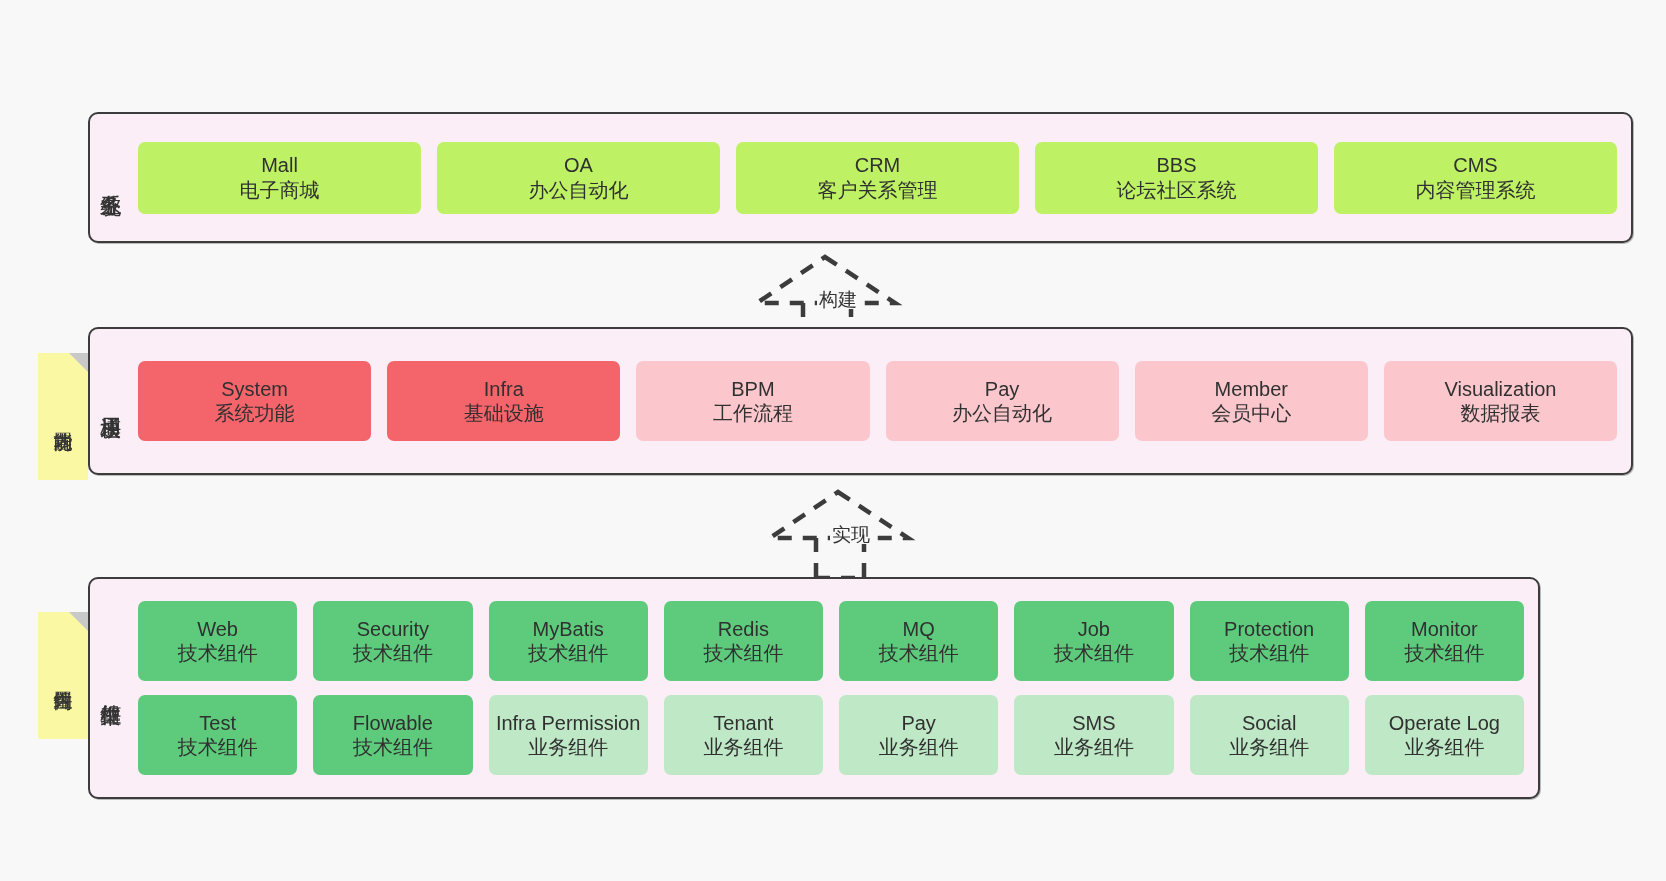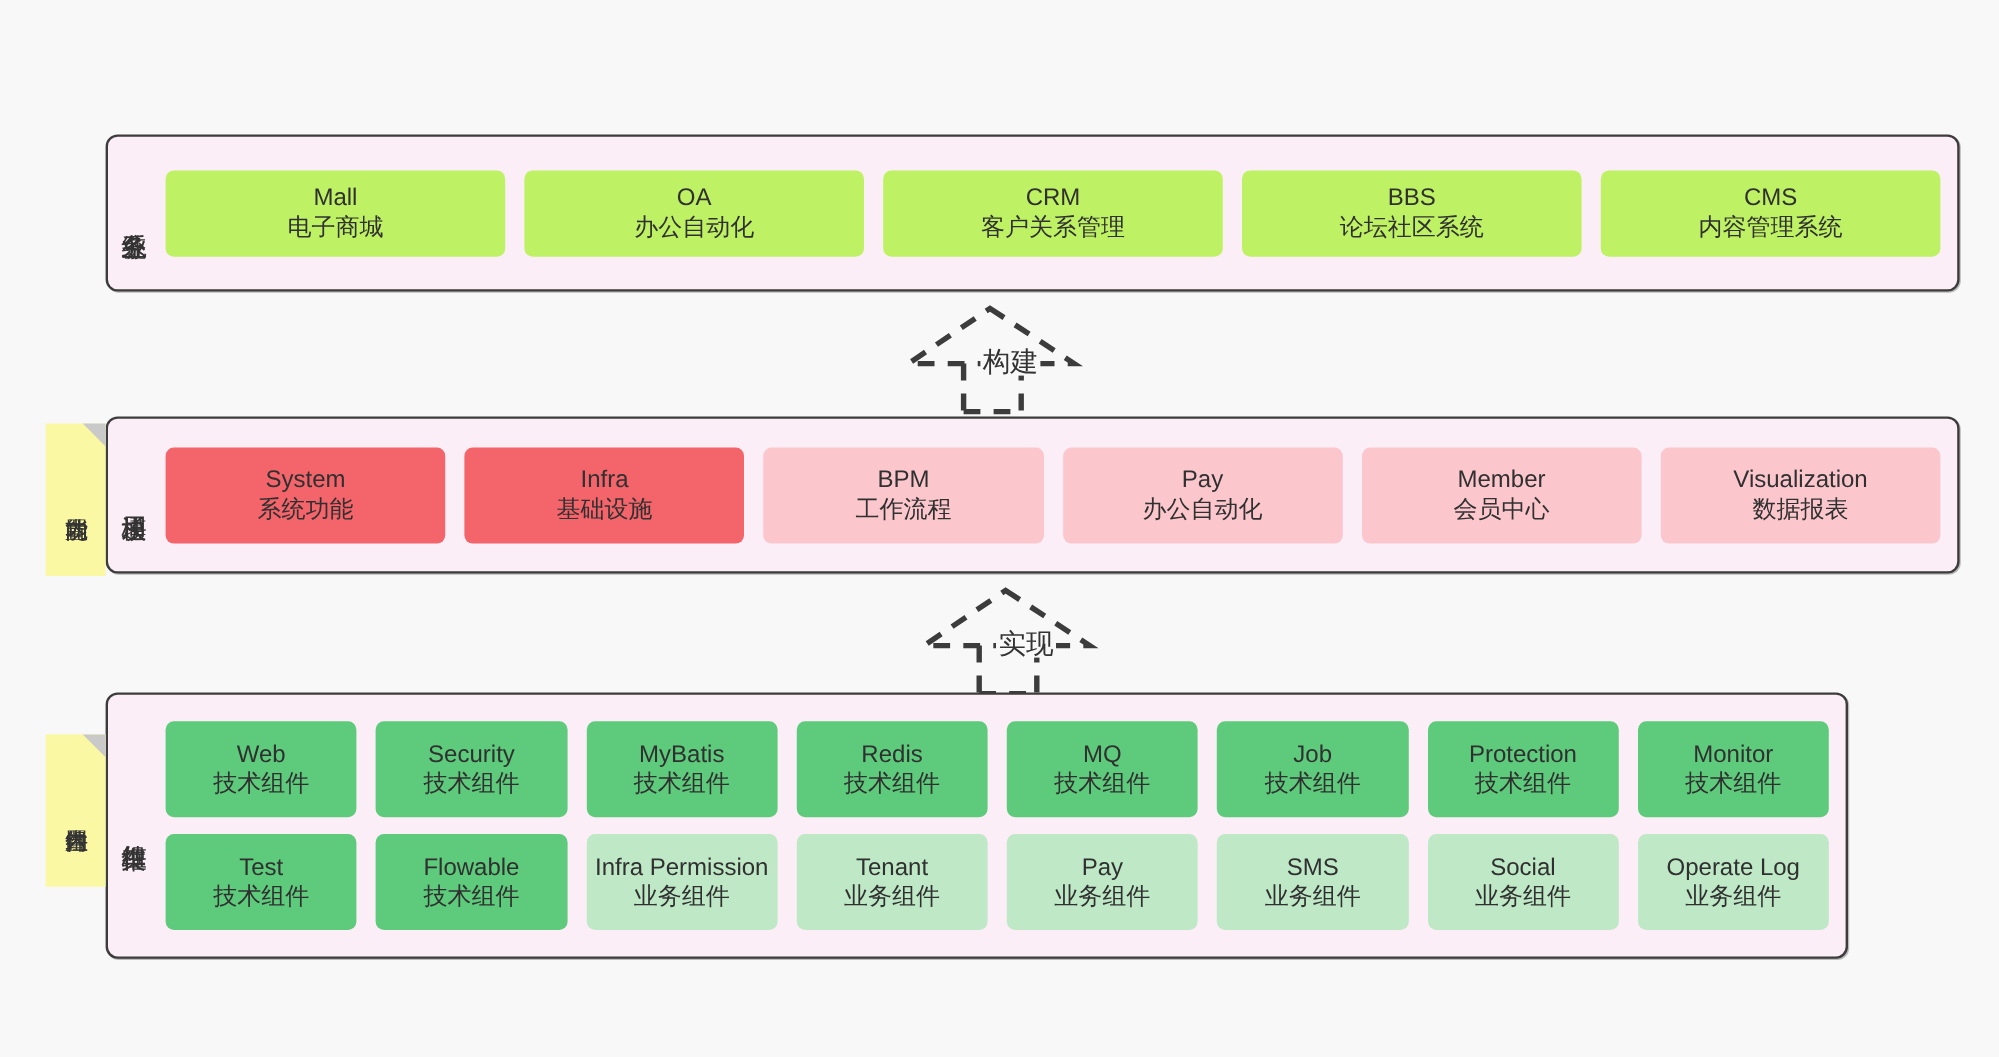--- a/index.html
+++ b/index.html
@@ -73,21 +73,21 @@
   
   .c-blue      {background:#bef264;}
   .c-red       {background:#f4646b;}
   .c-red-light {background:#fbc7cd;justify-content:center;}
   .c-green     {background:#5ecb7c;}
   .c-green-light{background:#bee8c6;}
 
   
   #layer-business{left:88px;  top:112px; width:1545px; height:131px;}
   #layer-business .cell{height:72px;}
-  #layer-common  {left:88px;  top:347px; width:1545px; height:131px;}
+  #layer-common  {left:88px;  top:327px; width:1545px; height:148px;}
   #layer-common .cell{height:80px;}
   #layer-framework{left:88px; top:577px; width:1452px; height:222px;}
   #layer-framework .cell{height:80px;}
   #layer-framework .layer-body{padding:0 14px 0 6px;}
 
   
   .sticky{
     position:absolute;
     width:50px;
     background:#fbf8a3;
@@ -112,21 +112,21 @@
     writing-mode:horizontal-tb;
   }
   #sticky-common{left:38px;top:353px;height:127px;}
   #sticky-framework{left:38px;top:612px;height:127px;}
 
   
   .arrow{position:absolute;}
   .arrow svg{display:block;overflow:visible;}
   .arrow-label{
     position:absolute;
-    font-size:23px;
+    font-size:19px;
     color:#333;
     background:#f8f8f8;
     padding:0 2px;
     line-height:1;
     white-space:nowrap;
   }
   #arrow-build{left:755px;top:255px;width:150px;height:90px;}
   #arrow-build .arrow-label{left:62px;top:35px;}
   #arrow-impl{left:768px;top:490px;width:150px;height:90px;}
   #arrow-impl .arrow-label{left:62px;top:35px;}

